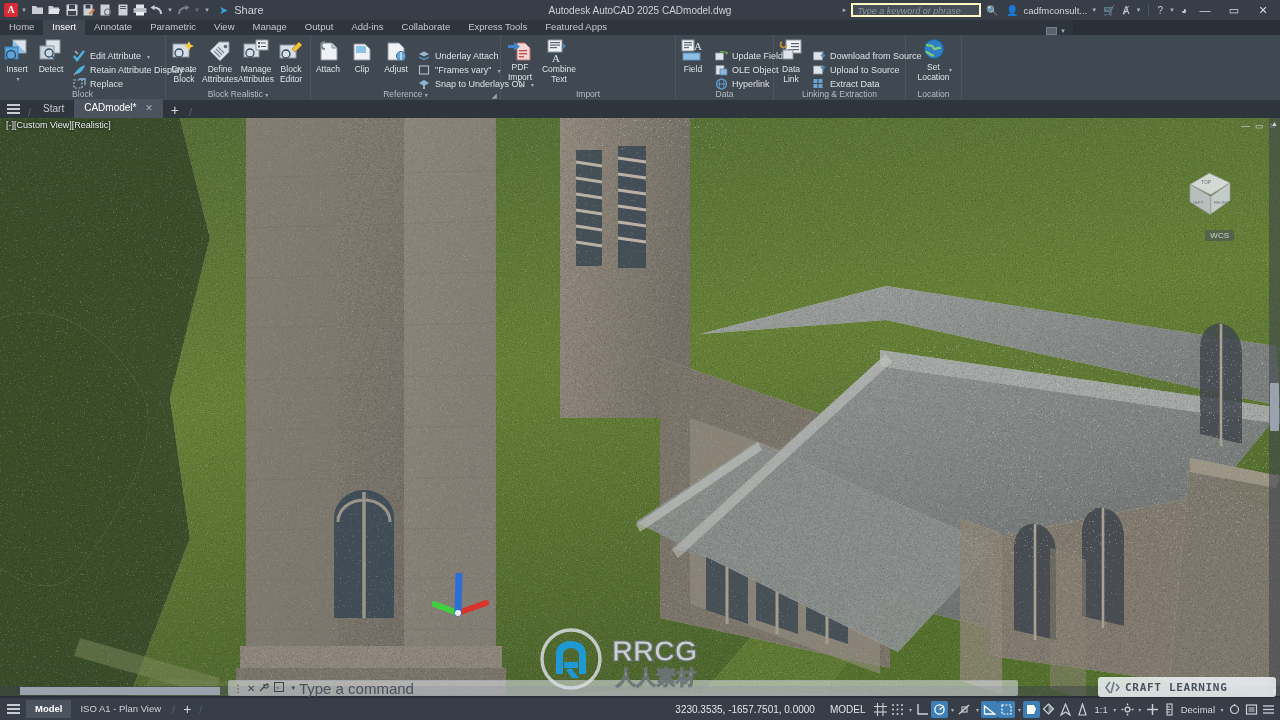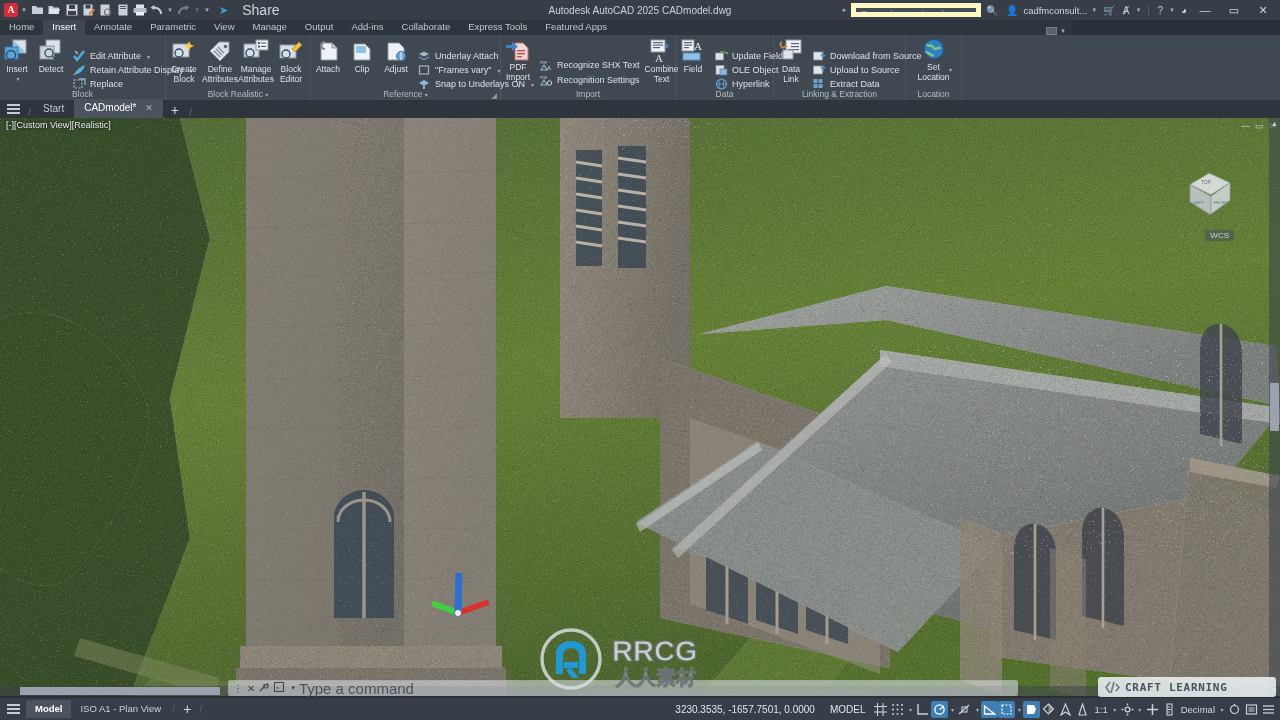--- a/index.html
+++ b/index.html
@@ -22,32 +22,32 @@
   .applogo {
     width:14px; height:14px; background:#d62a35; border-radius:2px;
     color:#fff; font-size:10px; font-weight:bold; text-align:center;
     line-height:14px; font-family:"Liberation Serif", serif;
   }
   .qicon {
     width:15px; height:15px; display:flex; align-items:center;
     justify-content:center; color:#c7ccd3; font-size:11px; cursor:pointer;
   }
   .qcaret { width:8px; color:#a8aeb6; font-size:7px; text-align:center; cursor:pointer;}
-  .share { color:#cfd4da; font-size:14px; margin-left:12px; cursor:pointer;}
+  .share { color:#cfd4da; font-size:11px; margin-left:4px; cursor:pointer;}
   .sharekite { color:#3aa0d9; font-size:11px; margin-left:6px; }
   .titletext {
     position:absolute; left:0; right:0; text-align:center;
     font-size:10px; color:#cdd2d8; pointer-events:none;
   }
   .titleright {
     margin-left:auto; display:flex; align-items:center; gap:3px;
     padding-right:4px; z-index:3;
   }
   .searchbox {
-    width:130px; height:14px; background:#454d57; border:5px solid #fef9c3;
+    width:130px; height:14px; background:#454d57; border:2px solid #fef9c3;
     font-size:9px; color:#8f959d; padding:0 4px; font-style:italic;
     line-height:13px; overflow:hidden; white-space:nowrap;
   }
   .tb-ico { font-size:10px; color:#c4c9d0; padding:0 2px; cursor:pointer; }
   .acct { font-size:9.5px; color:#d0d5db; cursor:pointer; }
   .winbtn { font-size:11px; color:#d3d8de; width:26px; text-align:center; cursor:pointer;}
   .vsep { width:1px; height:12px; background:#4e5661; margin:0 3px; }
 
   
   .ribbontabs {
@@ -517,42 +517,20 @@
                   <rect x="12" y="12" width="8" height="1.4"></rect>
                   <rect x="12" y="15" width="8" height="1.4"></rect>
                   <rect x="12" y="18" width="5" height="1.4"></rect>
                 </g>
               <path d="M1 7h6V4l6 4.5L7 13v-3H1z" fill="#3d85c6"></path>
             </svg>
           </div>
           <div class="blab">PDF
 Import</div>
           <div class="dd">▾</div>
-        </div>
-        <div class="smallcol" style="justify-content:center; padding-top:6px;">
-          <div class="smallbtn">
-            <span class="sico">
-              <svg width="13" height="12" viewBox="0 0 13 12">
-                  <text x="0" y="4.5" font-size="3.6" fill="#cfd5db" font-family="sans-serif">PDF</text>
-                  <path d="M1 11l3-5 3 5z" fill="none" stroke="#8fb7d4" stroke-width="1.1"></path>
-                  <text x="7" y="11" font-size="6" fill="#cfd5db" font-family="sans-serif">A</text>
-                </svg>
-            </span>
-            <span>Recognize SHX Text</span>
-          </div>
-          <div class="smallbtn">
-            <span class="sico">
-              <svg width="13" height="12" viewBox="0 0 13 12">
-                  <text x="0" y="4.5" font-size="3.6" fill="#cfd5db" font-family="sans-serif">PDF</text>
-                  <path d="M1 11l3-5 3 5z" fill="none" stroke="#8fb7d4" stroke-width="1.1"></path>
-                  <circle cx="9.5" cy="9" r="2.2" fill="none" stroke="#cfd5db" stroke-width="1"></circle>
-                </svg>
-            </span>
-            <span>Recognition Settings</span>
-          </div>
         </div>
         <div class="bigbtn" style="width:40px">
           <div class="bico">
             <svg width="26" height="24" viewBox="0 0 26 24">
               <rect x="2" y="1" width="14" height="12" fill="#eef2f6" stroke="#8e959d"></rect>
               <g fill="#5a6470">
                   <rect x="4" y="3" width="10" height="1.2"></rect>
                   <rect x="4" y="5.5" width="10" height="1.2"></rect>
                   <rect x="4" y="8" width="7" height="1.2"></rect>
                 </g>

